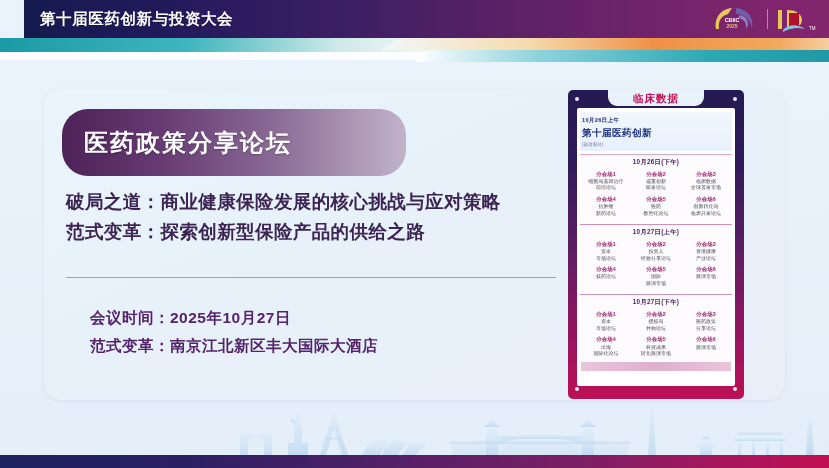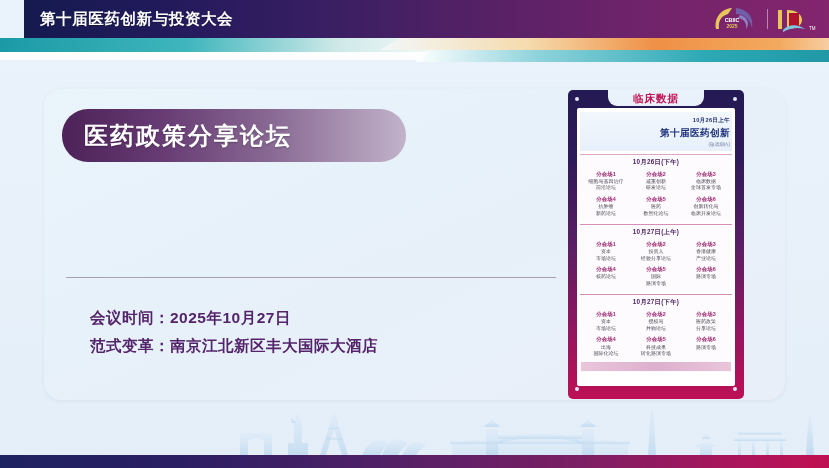--- a/index.html
+++ b/index.html
@@ -49,21 +49,21 @@
   .card {
     position: absolute; left: 44px; top: 89px;
     width: 741px; height: 311px;
     background: linear-gradient(155deg, #eaf4fb 0%, #e7f1fa 40%, #e9eff8 100%);
     border-radius: 18px;
     box-shadow: 0 1px 4px rgba(40,60,110,.07);
     z-index: 3;
   }
   .title-pill {
     position: absolute; left: 18px; top: 20px;
-    min-width: 344px; height: 53px;
+    min-width: 344px; height: 67px;
     border-radius: 26px;
     background: linear-gradient(90deg, #4c2259 0%, #663a72 28%, #8a6b95 62%, #c2b3ca 100%);
     display: flex; align-items: center;
   }
   .title-pill span {
     margin-left: 22px;
     color: #ffffff; font-size: 24px; font-weight: bold; letter-spacing: 2px;
     white-space: nowrap;
     text-shadow: 0 1px 2px rgba(0,0,0,.25);
   }
@@ -121,21 +121,21 @@
     margin-top: 4px;
     background: #ffffff;
     border-radius: 2px;
     padding: 4px 3px;
     display: flex; flex-direction: column; gap: 3px;
   }
 
   
   .open-block {
     background: linear-gradient(180deg, #f2f7fd 0%, #e7f0fb 100%);
-    padding: 5px 2px 4px 2px; text-align: right;
+    padding: 5px 2px 4px 2px; text-align: left;
   }
   .open-date { font-size: 5.6px; font-weight: bold; color: #23306e; letter-spacing: .3px; }
   .open-title {
     font-size: 9.6px; font-weight: bold; color: #1b2f7a; letter-spacing: .4px;
     line-height: 11.5px; margin-top: 2px;
   }
   .open-note { font-size: 4.6px; color: #7b83a4; margin-top: 3px; }
 
   
   .sess-block { background: #fdfbfd; }
@@ -230,20 +230,24 @@
       </svg>
     </div>
   </div>
 
   <div class="card">
 
     <div class="title-pill">
       <span>医药政策分享论坛</span>
     </div>
 
+    <div class="topics">
+      <div class="topic-line">破局之道：商业健康保险发展的核心挑战与应对策略</div>
+      <div class="topic-line">范式变革：探索创新型保险产品的供给之路</div>
+    </div>
 
     <div class="divider"></div>
 
     <div class="meta">
       <div class="meta-line">会议时间：2025年10月27日</div>
       <div class="meta-line">范式变革：南京江北新区丰大国际大酒店</div>
     </div>
   </div>
 
   <div class="agenda-frame">

